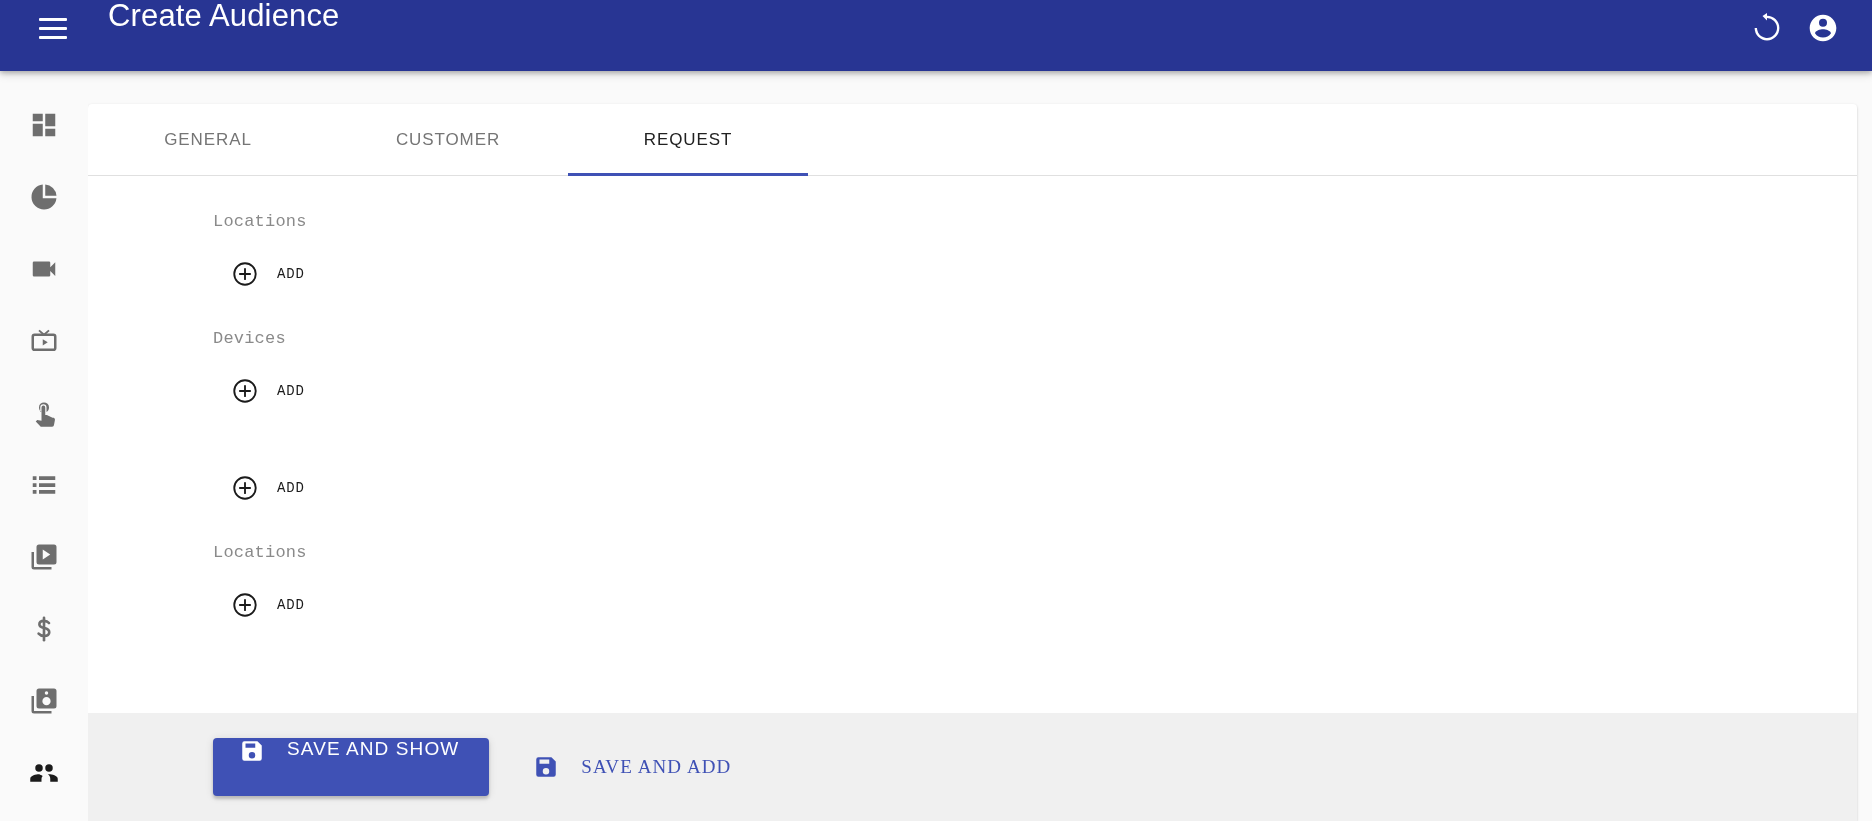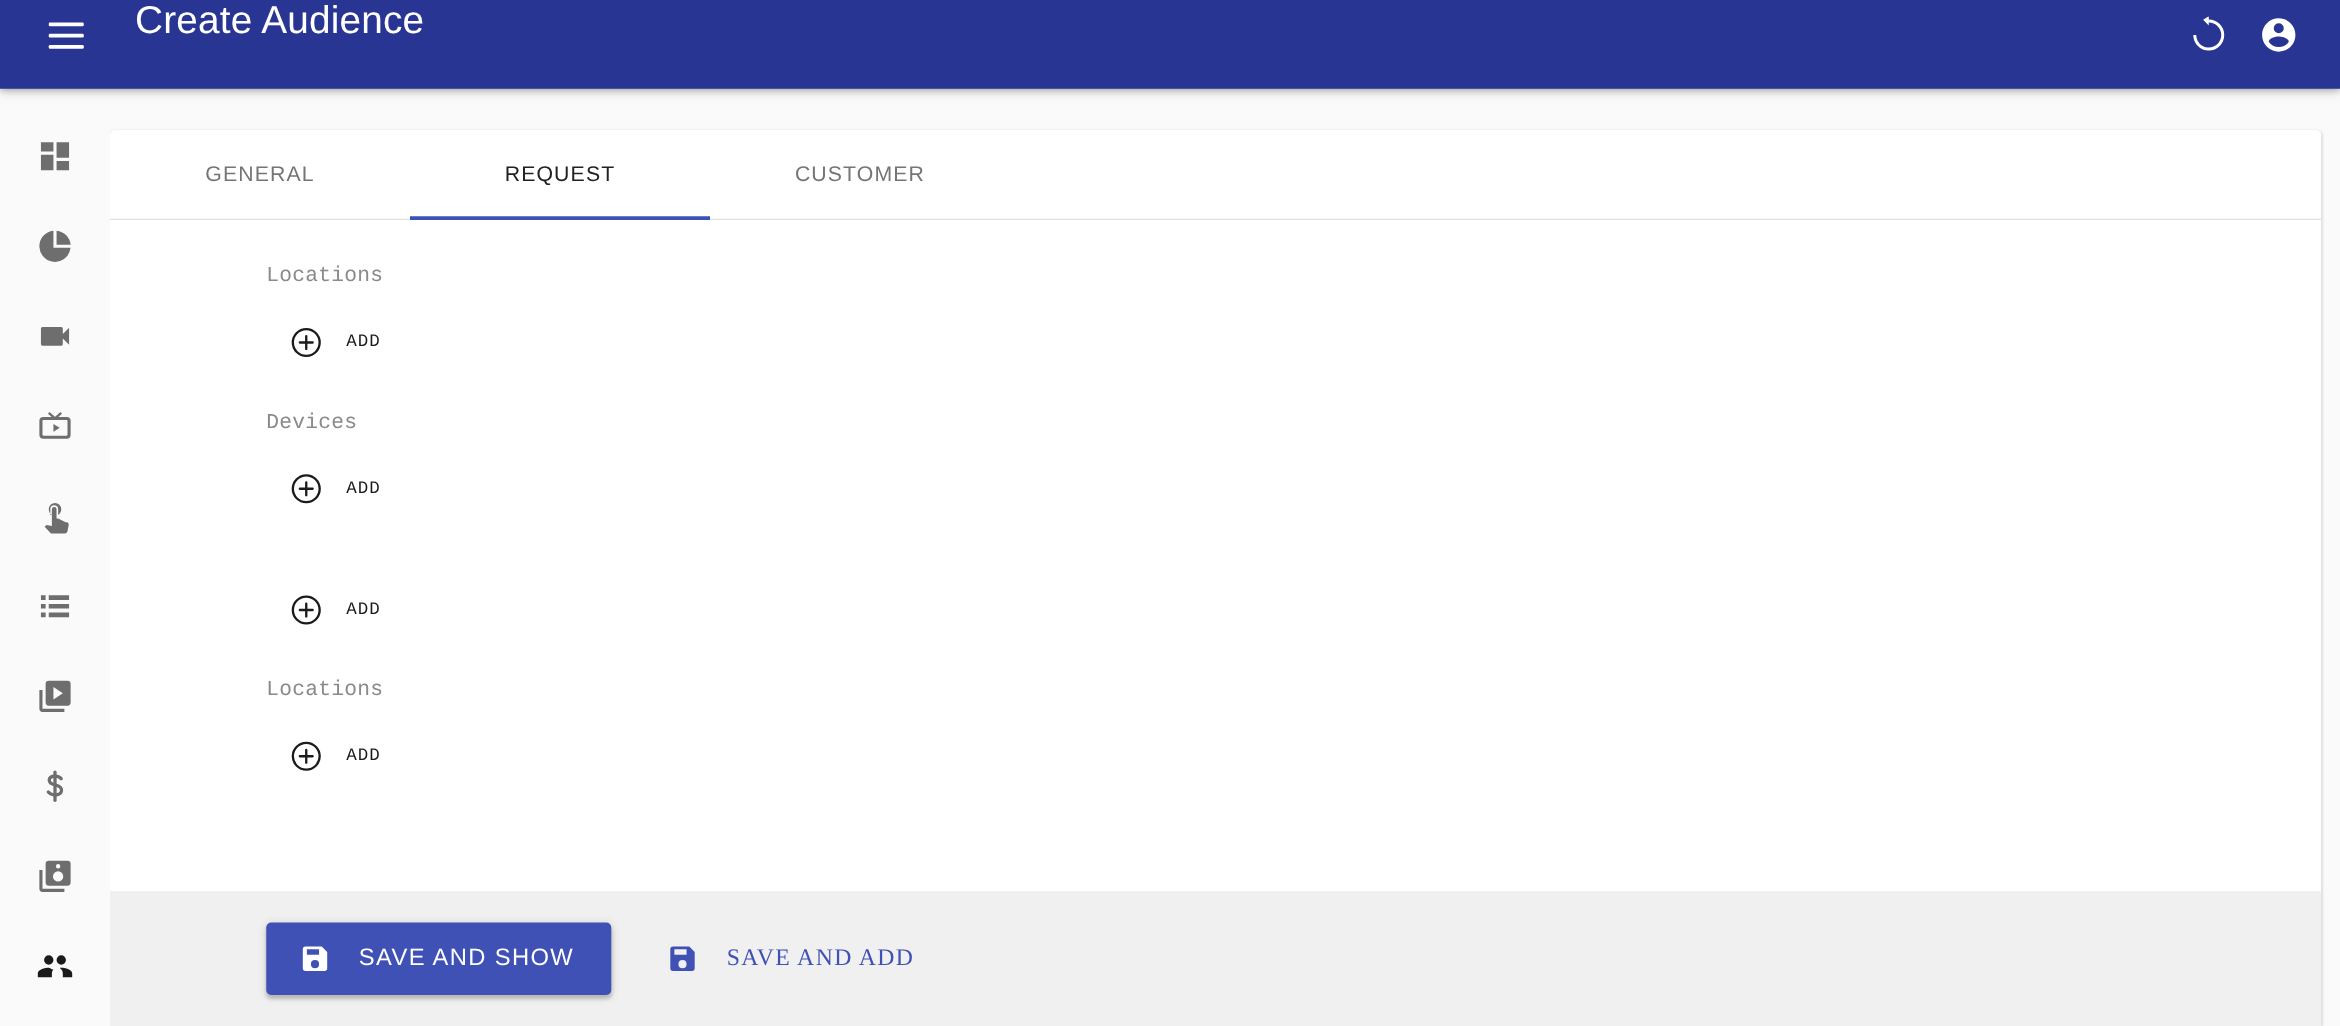--- a/index.html
+++ b/index.html
@@ -214,21 +214,20 @@
   }
 
   .btn-primary {
     height: 58px;
     padding: 0 30px 0 26px;
     background: #3f51b5;
     color: #ffffff;
     border: none;
     border-radius: 4px;
     display: inline-flex;
-    align-items: center;
     gap: 22px;
     cursor: pointer;
     font-family: inherit;
     font-size: 19px;
     letter-spacing: 1.1px;
     text-transform: uppercase;
     box-shadow: 0 3px 3px rgba(0,0,0,0.18), 0 1px 8px rgba(0,0,0,0.11);
   }
 
   .btn-text {
@@ -345,22 +344,22 @@
       <path d="M16 11a3 3 0 1 0 0-6 3 3 0 0 0 0 6zm-8 0a3 3 0 1 0 0-6 3 3 0 0 0 0 6zm0 2c-2.33 0-7 1.17-7 3.5V19h9v-2.5c0-.86.36-1.6.95-2.2C8.4 13.1 8.2 13 8 13zm8 0c-.29 0-.62.02-.97.05 1.16.84 1.97 1.97 1.97 3.45V19h6v-2.5c0-2.33-4.67-3.5-7-3.5z"></path>
     </svg>
   </div>
 
 </div>
 
 <div class="card">
 
   <div class="tab-bar">
     <button class="tab">GENERAL</button>
+    <button class="tab">CUSTOMER</button>
     <button class="tab active">REQUEST</button>
-    <button class="tab">CUSTOMER</button>
   </div>
 
   <div class="card-body">
 
     <div class="section">
       <div class="section-label">Locations</div>
       <button class="add-btn">
         <span class="add-icon">
           <svg width="28" height="28" viewBox="0 0 24 24" fill="none" stroke="currentColor" stroke-width="1.6" aria-hidden="true">
             <circle cx="12" cy="12" r="9.2"></circle>

